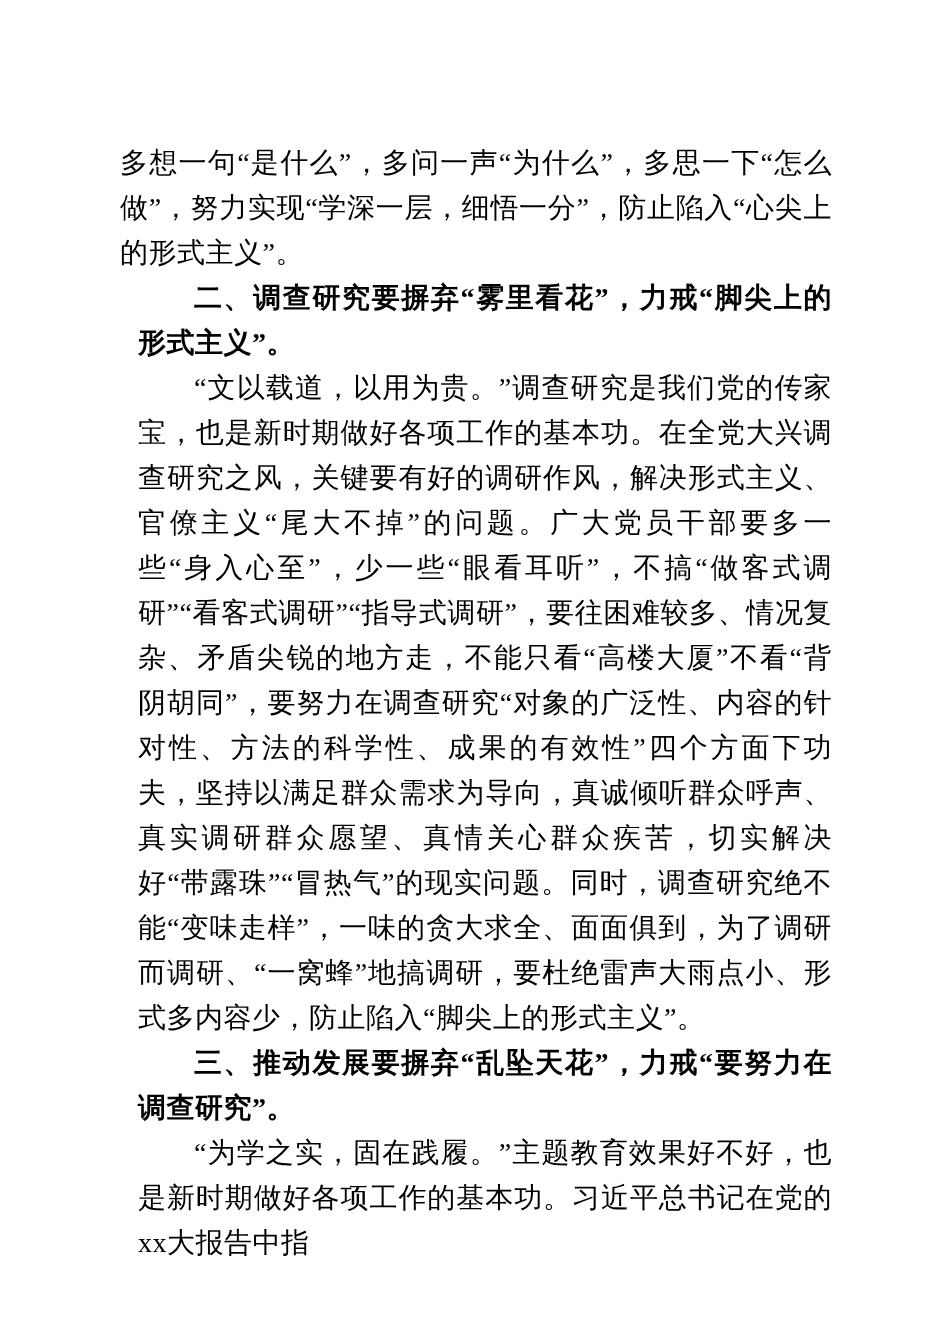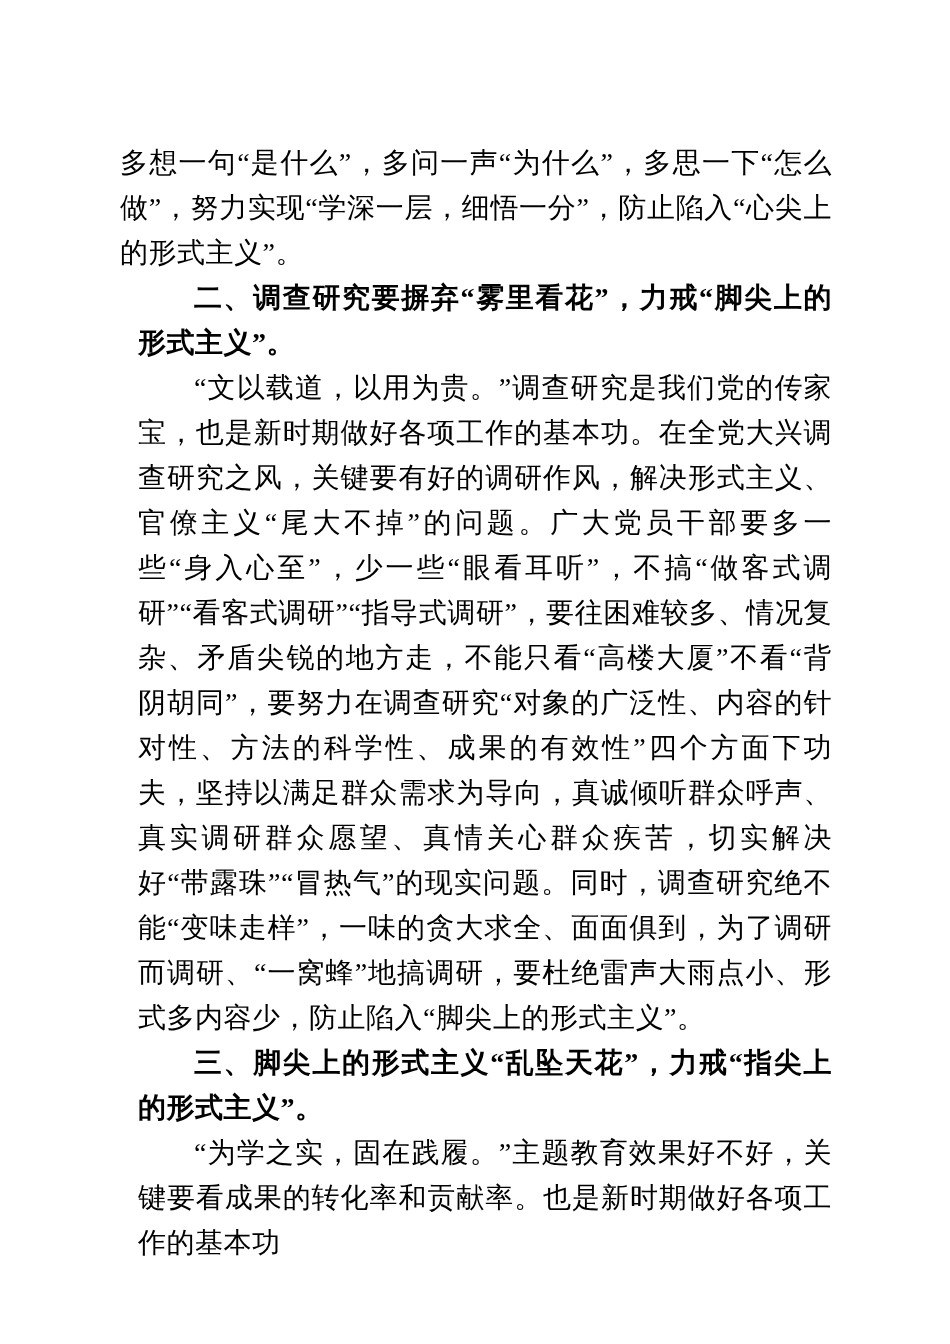--- a/index.html
+++ b/index.html
@@ -38,16 +38,16 @@
   }
 </style>
 </head>
 <body>
 
 <div class="page">
   <div class="content">
     <p class="para">多想一句“是什么”，多问一声“为什么”，多思一下“怎么做”，努力实现“学深一层，细悟一分”，防止陷入“心尖上的形式主义”。</p>
     <p class="para indent heading">二、调查研究要摒弃“雾里看花”，力戒“脚尖上的形式主义”。</p>
     <p class="para indent">“文以载道，以用为贵。”调查研究是我们党的传家宝，也是新时期做好各项工作的基本功。在全党大兴调查研究之风，关键要有好的调研作风，解决形式主义、官僚主义“尾大不掉”的问题。广大党员干部要多一些“身入心至”，少一些“眼看耳听”，不搞“做客式调研”“看客式调研”“指导式调研”，要往困难较多、情况复杂、矛盾尖锐的地方走，不能只看“高楼大厦”不看“背阴胡同”，要努力在调查研究“对象的广泛性、内容的针对性、方法的科学性、成果的有效性”四个方面下功夫，坚持以满足群众需求为导向，真诚倾听群众呼声、真实调研群众愿望、真情关心群众疾苦，切实解决好“带露珠”“冒热气”的现实问题。同时，调查研究绝不能“变味走样”，一味的贪大求全、面面俱到，为了调研而调研、“一窝蜂”地搞调研，要杜绝雷声大雨点小、形式多内容少，防止陷入“脚尖上的形式主义”。</p>
-    <p class="para indent heading">三、脚尖上的形式主义“乱坠天花”，力戒“指尖上的形式主义”。</p>
-    <p class="para indent">“为学之实，固在践履。”主题教育效果好不好，关键要看成果的转化率和贡献率。也是新时期做好各项工作的基本功</p>
+    <p class="para indent heading">三、推动发展要摒弃“乱坠天花”，力戒“要努力在调查研究”。</p>
+    <p class="para indent">“为学之实，固在践履。”主题教育效果好不好，也是新时期做好各项工作的基本功。习近平总书记在党的xx大报告中指</p>
   </div>
 </div>
 
 </body></html>

